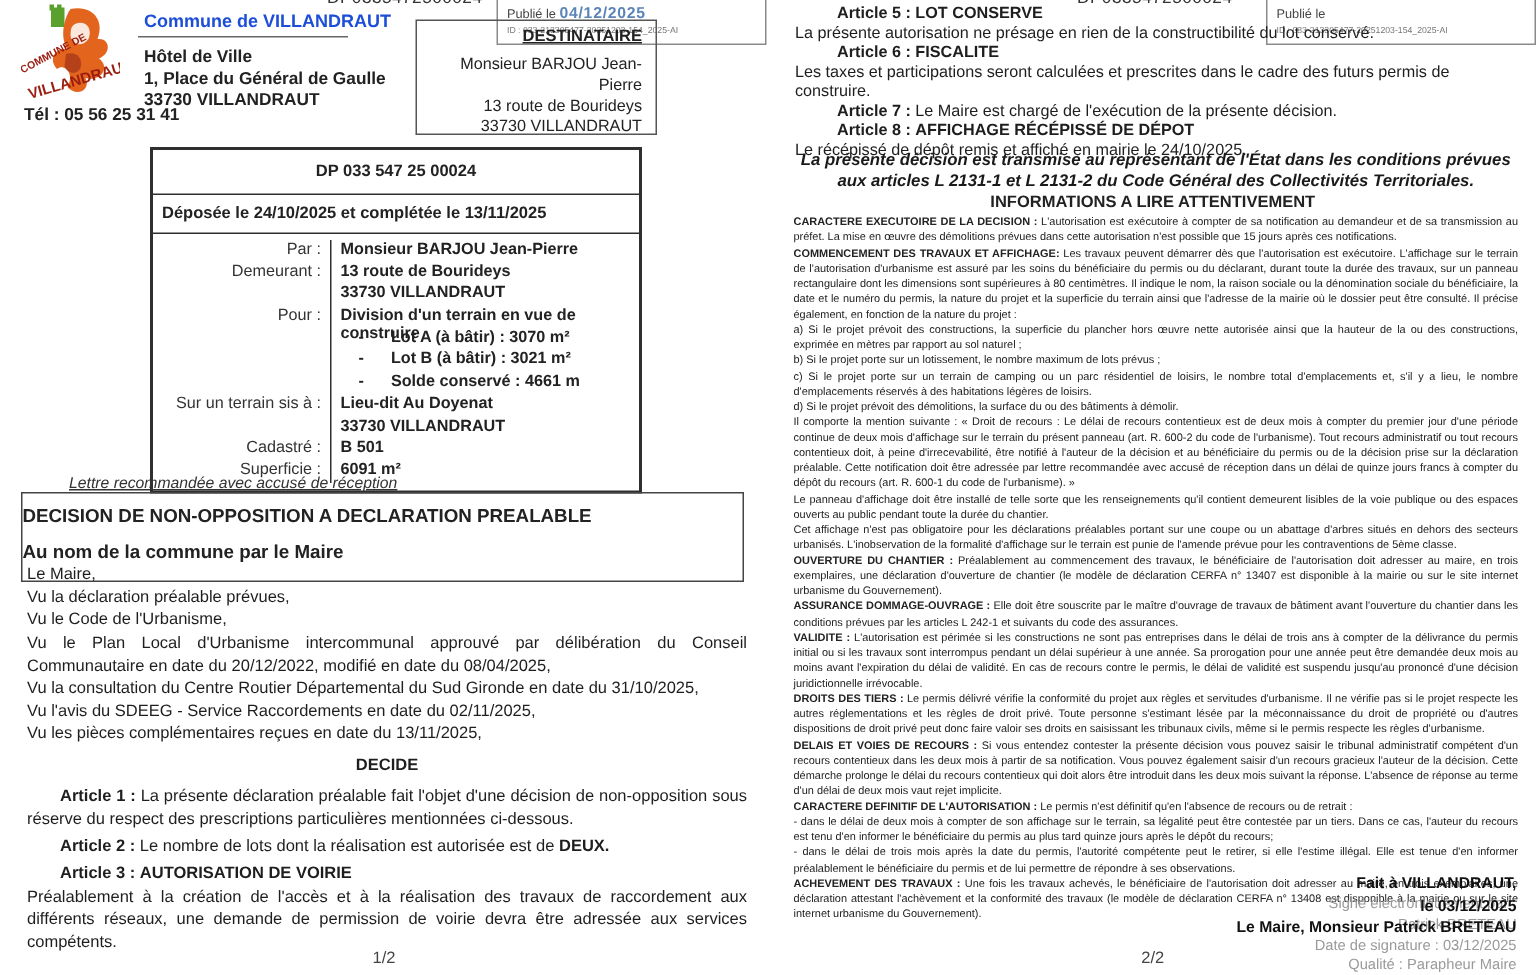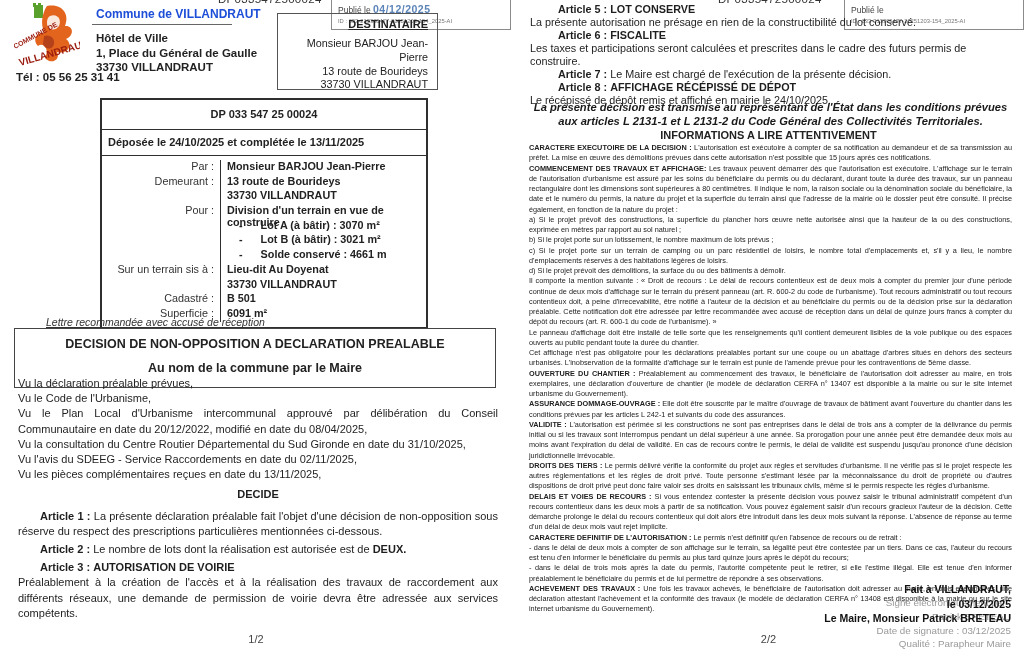--- a/index.html
+++ b/index.html
@@ -31,21 +31,21 @@
   .dptable { position:absolute; left:100px; top:98px; width:328px; border:2px solid #2f2f2f; font-size:10.8px; }
   .dpt-r1 { text-align:center; font-weight:bold; padding:8px 0 9px; border-bottom:1.5px solid #2f2f2f; font-size:11px; }
   .dpt-r2 { font-weight:bold; padding:6px 6px 7px; border-bottom:1.5px solid #2f2f2f; font-size:11px; }
   .dpt-r3 { display:flex; padding:4px 0 5px; }
   .dpt-labels { width:118px; text-align:right; color:#333; }
   .dpt-labels div { height:14.7px; padding-right:6px; }
   .dpt-values { flex:1; border-left:1.5px solid #2f2f2f; font-weight:bold; }
   .dpt-values div { height:14.7px; padding-left:6px; white-space:pre-wrap; }
 
   .lettre { position:absolute; left:18px; top:316px; font-size:10.5px; font-style:italic; text-decoration:underline; color:#333;margin-left:28px; }
-  .decbox { position:absolute; left:14px; top:328px; width:482px; height:60px; border:1.5px solid #444; text-align:center; }
+  .decbox { position:absolute; left:14px; top:328px; width:482px; height:60px; border:1.5px solid #444; }
   .decbox .t1 { font-size:12.5px; font-weight:bold; margin-top:8px; }
   .decbox .t2 { font-size:12.5px; font-weight:bold; margin-top:10px; }
 
   .leftbody { position:absolute; left:18px; width:480px; top:376px; font-size:11px; line-height:15.2px; color:#1e1e1e; }
   .leftbody p { text-align:justify; }
   .decide { text-align:center !important; font-weight:bold; margin:5px 0 6px; }
   .art { text-indent:22px; margin-top:3px; }
   .artbody { margin-top:0; }
   .b { font-weight:bold; }
   .fh:empty, .b:empty { display:none; }
@@ -147,20 +147,21 @@
   <div class="lettre">Lettre recommandée avec accusé de réception</div>
 
   <div class="decbox">
     <div class="t1">DECISION DE NON-OPPOSITION A DECLARATION PREALABLE</div>
     <div class="t2">Au nom de la commune par le Maire</div>
   </div>
 
   <div class="leftbody">
     <div>
 
+    <p>Le Maire,</p>
         <p>Vu la déclaration préalable prévues,</p>
         <p>Vu le Code de l'Urbanisme,</p>
         <p>Vu le Plan Local d'Urbanisme intercommunal approuvé par délibération du Conseil Communautaire en date du 20/12/2022, modifié en date du 08/04/2025,</p>
         <p>Vu la consultation du Centre Routier Départemental du Sud Gironde en date du 31/10/2025,</p>
         <p>Vu l'avis du SDEEG - Service Raccordements en date du 02/11/2025,</p>
         <p>Vu les pièces complémentaires reçues en date du 13/11/2025,</p>
       </div>
     <p class="decide">DECIDE</p>
     <p class="art">
       <span class="b">Article 1 :</span>

